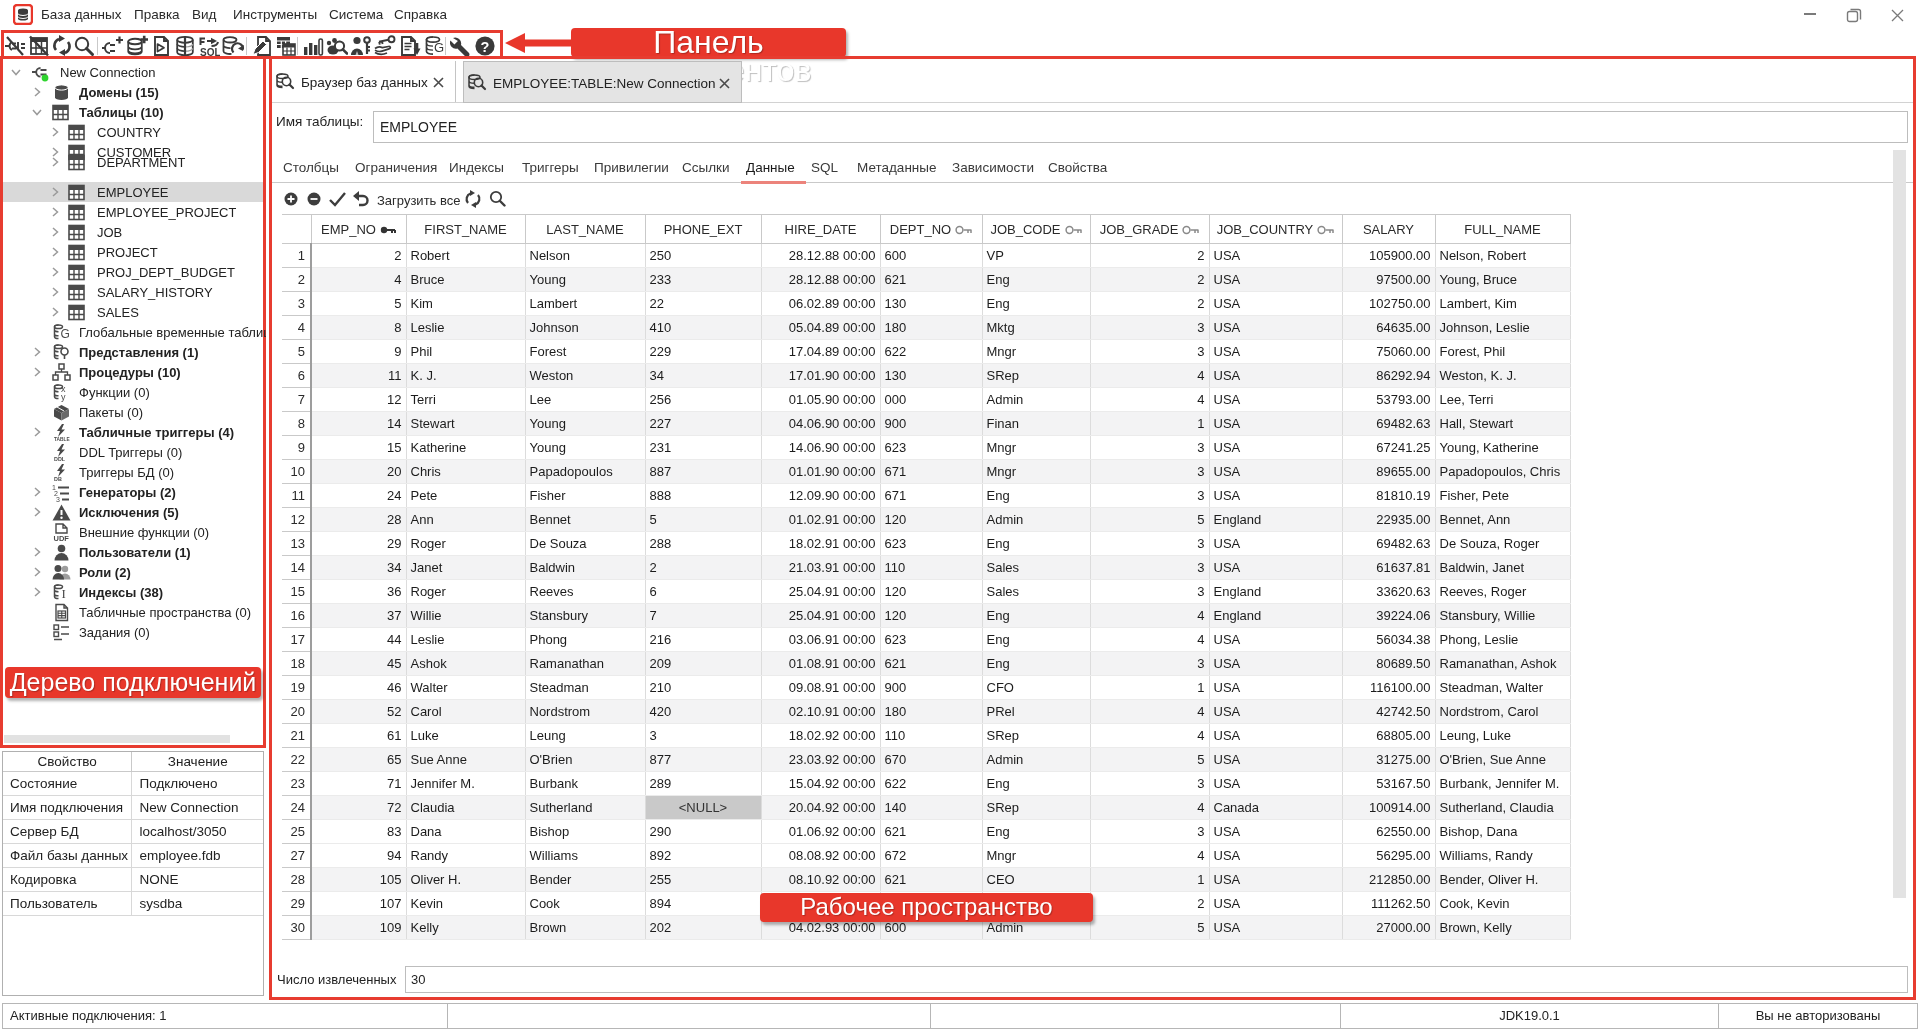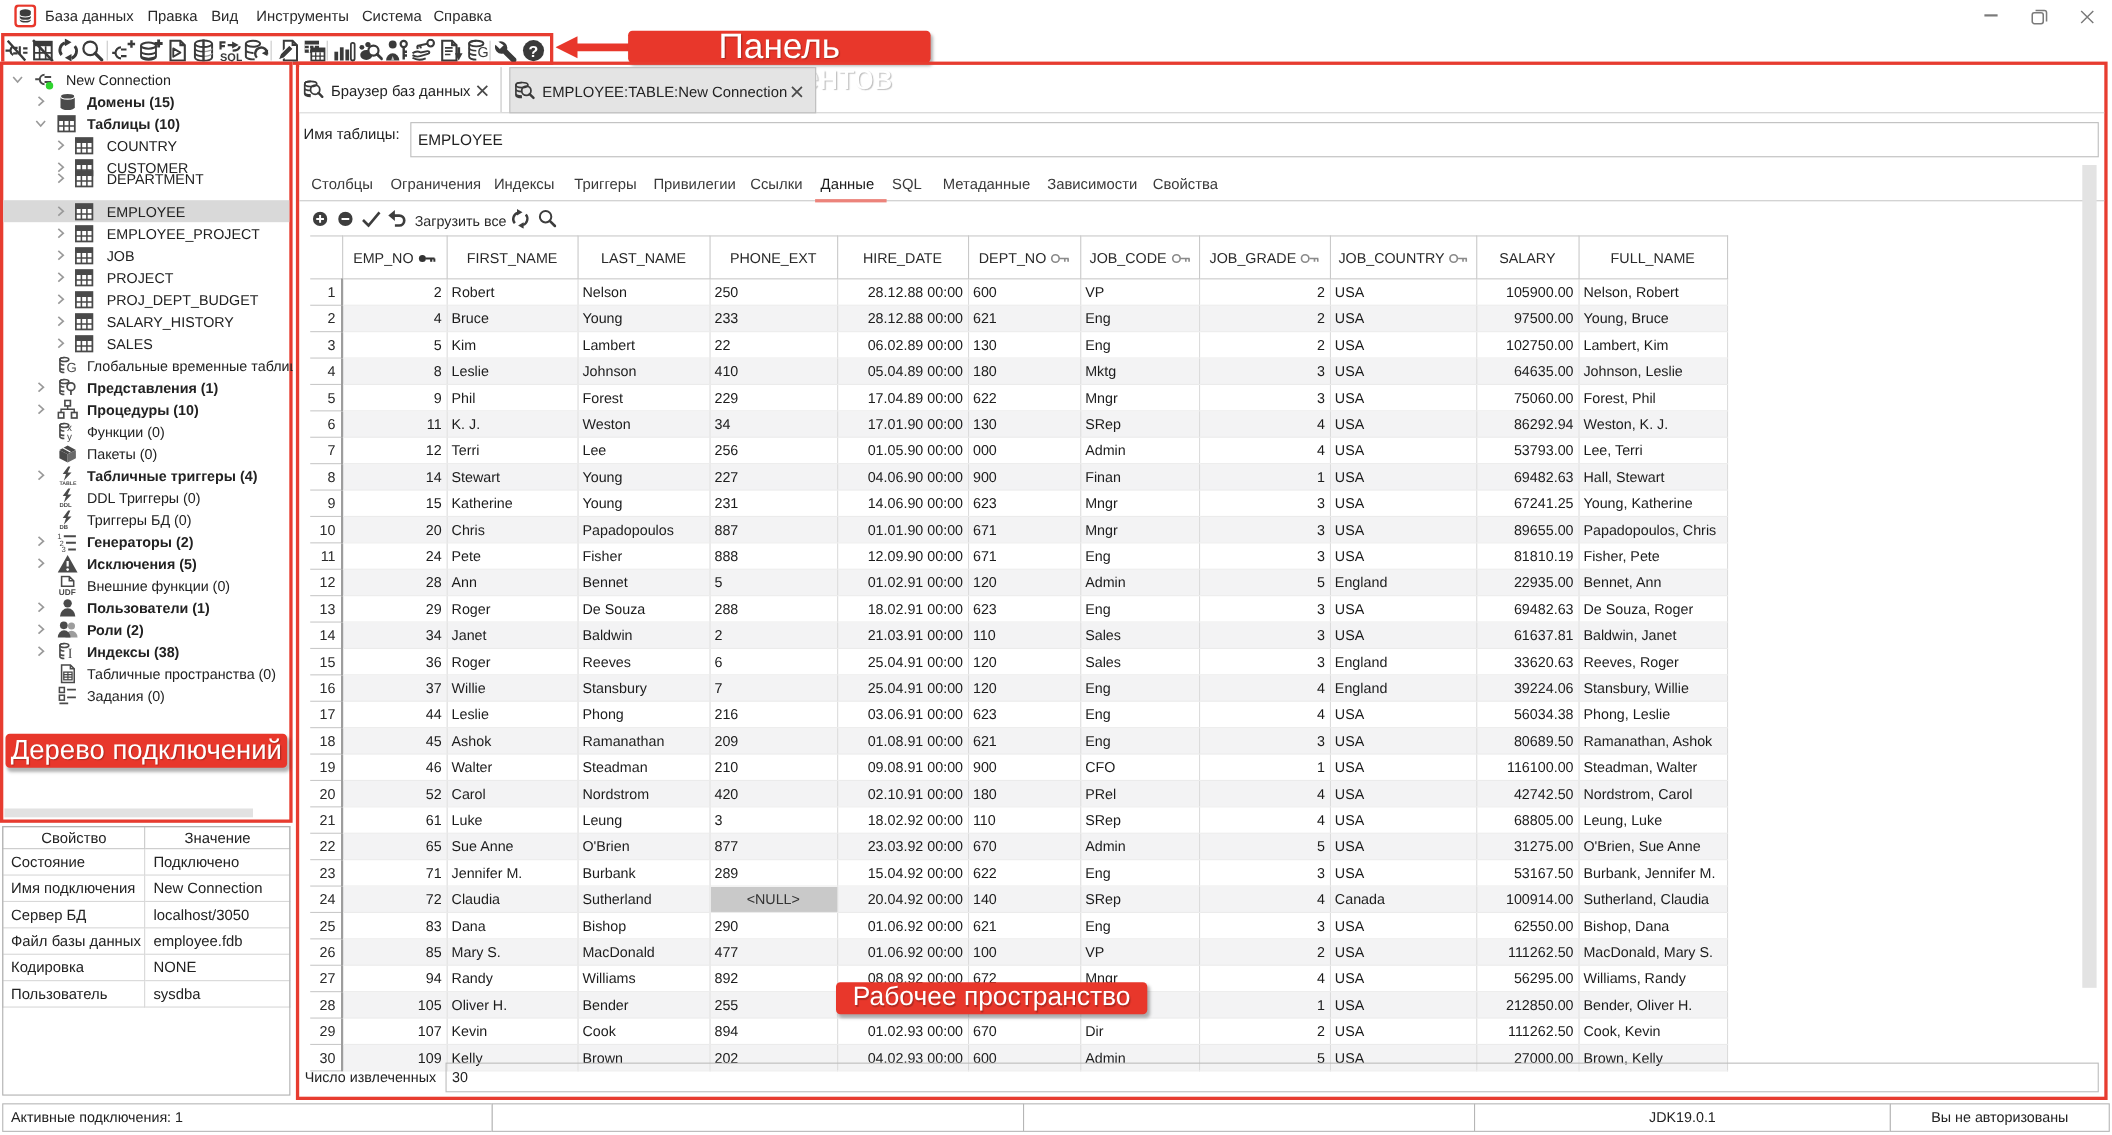--- a/index.html
+++ b/index.html
@@ -7,21 +7,21 @@
 .abs{position:absolute}
 .lbl{position:absolute;background:#e8372b;border-radius:4px;color:#fff;text-align:center;
 box-shadow:2px 3px 3px rgba(0,0,0,.3);text-shadow:1px 1px 1px rgba(0,0,0,.25);}
 .mi{position:absolute;top:7px;font-size:13.5px;color:#2a2a2a}
 .trow{position:absolute;left:3px;height:20px;font-size:13px;color:#222;white-space:nowrap}
 .trow span{position:absolute;top:3px}
 .trow svg{position:absolute}
 .b{font-weight:bold}
 table.grid{position:absolute;left:282px;top:214px;border-collapse:collapse;table-layout:fixed;
 font-size:13px;color:#1c1c1c;background:#fff}
-table.grid th{height:39px;font-weight:normal;font-size:13px;color:#2a2a2a;text-align:center;
+table.grid th{height:29px;font-weight:normal;font-size:13px;color:#2a2a2a;text-align:center;
 border-right:1px solid #c9c9c9;border-bottom:1px solid #c9c9c9;border-top:1px solid #c9c9c9;
 padding:0 2px;white-space:nowrap;overflow:hidden}
 table.grid td{height:24px;border-right:1px solid #dcdcdc;border-bottom:1px solid #ebebeb;
 padding:0 4px;white-space:nowrap;overflow:hidden}
 table.grid tr.s td{background:#f3f3f4}
 table.grid td.n,table.grid tr.s td.n{background:#fff;text-align:right;border-right:2px solid #9d9d9d;
 border-bottom:1px solid #c9c9c9;padding-right:5px;color:#2a2a2a}
 table.grid .r{text-align:right}
 table.grid .c{text-align:right}
 table.grid td.null,table.grid tr.s td.null{background:#c9c9c9;text-align:center;color:#333}
@@ -946,34 +946,20 @@
         <td>Bishop</td>
         <td>290</td>
         <td class="c">01.06.92 00:00</td>
         <td>621</td>
         <td>Eng</td>
         <td class="r">3</td>
         <td>USA</td>
         <td class="r">62550.00</td>
         <td>Bishop, Dana</td>
       </tr>
-<tr class="s">
-        <td class="n">26</td>
-        <td class="r">85</td>
-        <td>Mary S.</td>
-        <td>MacDonald</td>
-        <td>477</td>
-        <td class="c">01.06.92 00:00</td>
-        <td>100</td>
-        <td>VP</td>
-        <td class="r">2</td>
-        <td>USA</td>
-        <td class="r">111262.50</td>
-        <td>MacDonald, Mary S.</td>
-      </tr>
 <tr>
         <td class="n">27</td>
         <td class="r">94</td>
         <td>Randy</td>
         <td>Williams</td>
         <td>892</td>
         <td class="c">08.08.92 00:00</td>
         <td>672</td>
         <td>Mngr</td>
         <td class="r">4</td>
@@ -1021,17 +1007,17 @@
         <td class="r">5</td>
         <td>USA</td>
         <td class="r">27000.00</td>
         <td>Brown, Kelly</td>
       </tr>
 </tbody>
   </table>
 <div class="abs" style="left:1893px;top:150px;width:13px;height:748px;background:#e3e3e3"></div>
 <span class="abs" style="left:277px;top:972px;font-size:13px">Число извлеченных</span>
 <div class="abs" style="left:405px;top:966px;width:1503px;height:27px;border:1px solid #bdbdbd;font-size:13px;line-height:25px;padding-left:5px">30</div>
-<div class="lbl" style="left:760px;top:893px;width:283px;height:29px;font-size:24px;line-height:28px">Рабочее пространство</div>
+<div class="lbl" style="left:760px;top:893px;width:333px;height:29px;font-size:24px;line-height:28px">Рабочее пространство</div>
 <div class="sb" style="left:2px;width:446px;padding-left:7px">Активные подключения: 1</div>
 <div class="sb" style="left:447px;width:484px"></div>
 <div class="sb" style="left:930px;width:411px"></div>
 <div class="sb" style="left:1340px;width:379px;text-align:center">JDK19.0.1</div>
 <div class="sb" style="left:1718px;width:200px;text-align:center">Вы не авторизованы</div>
 </body></html>

